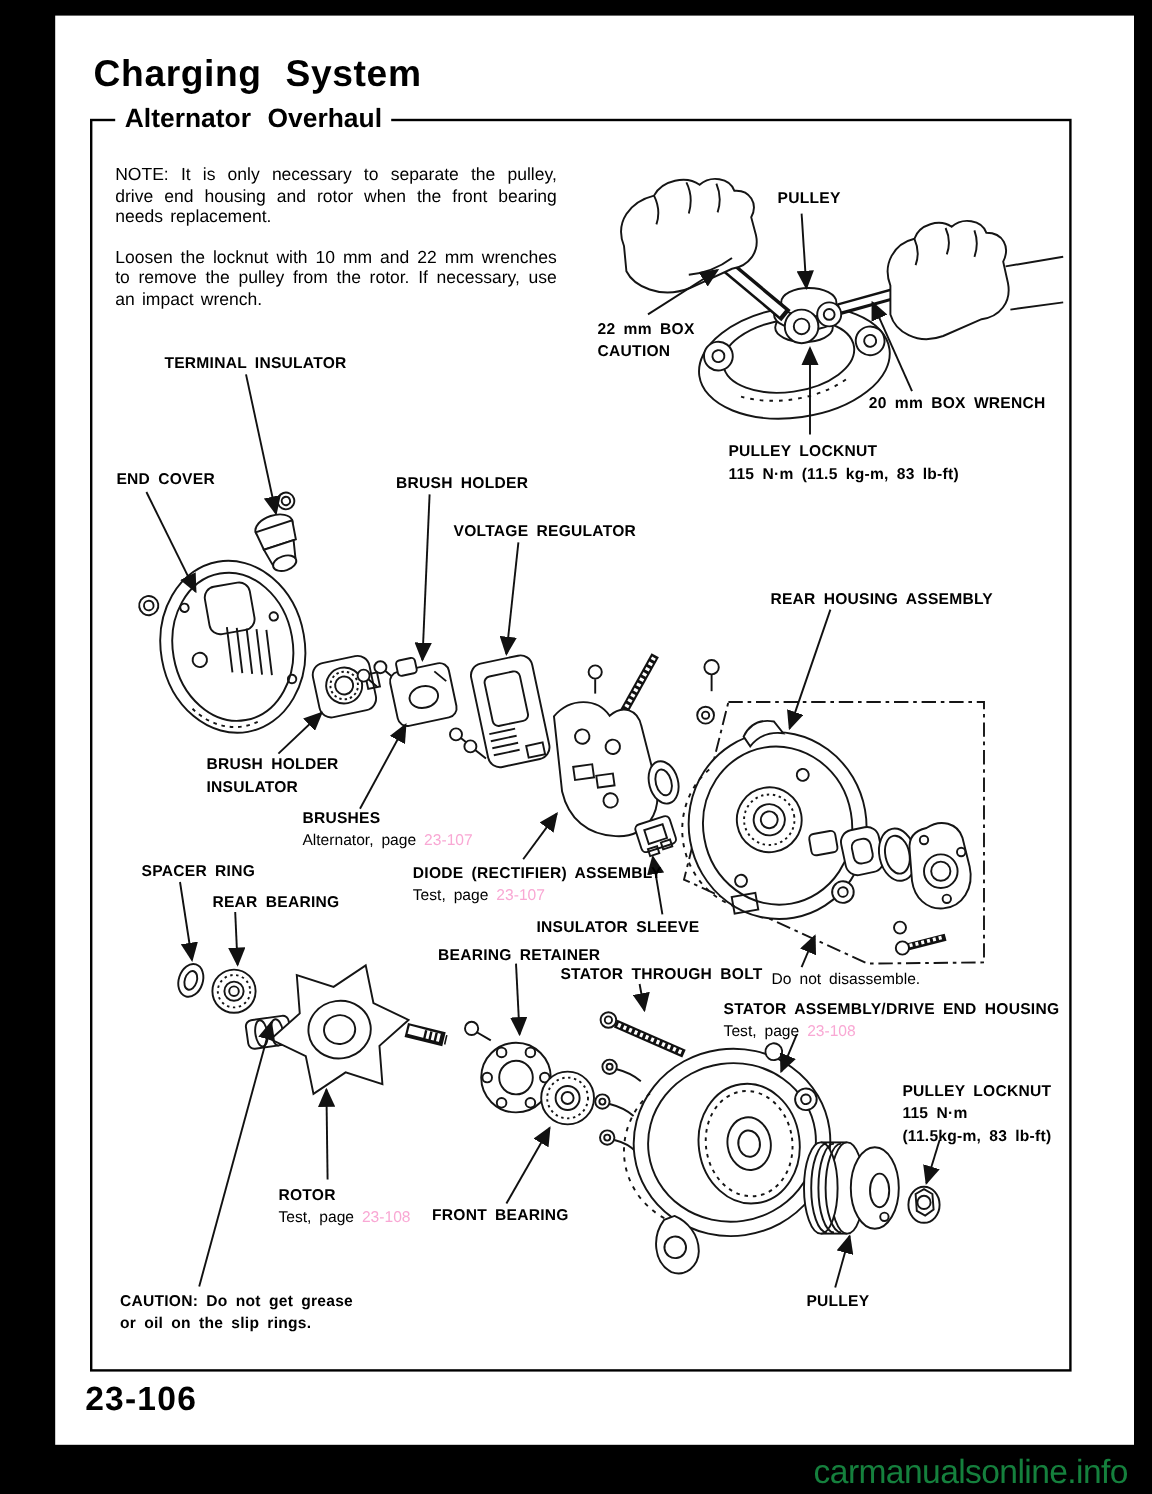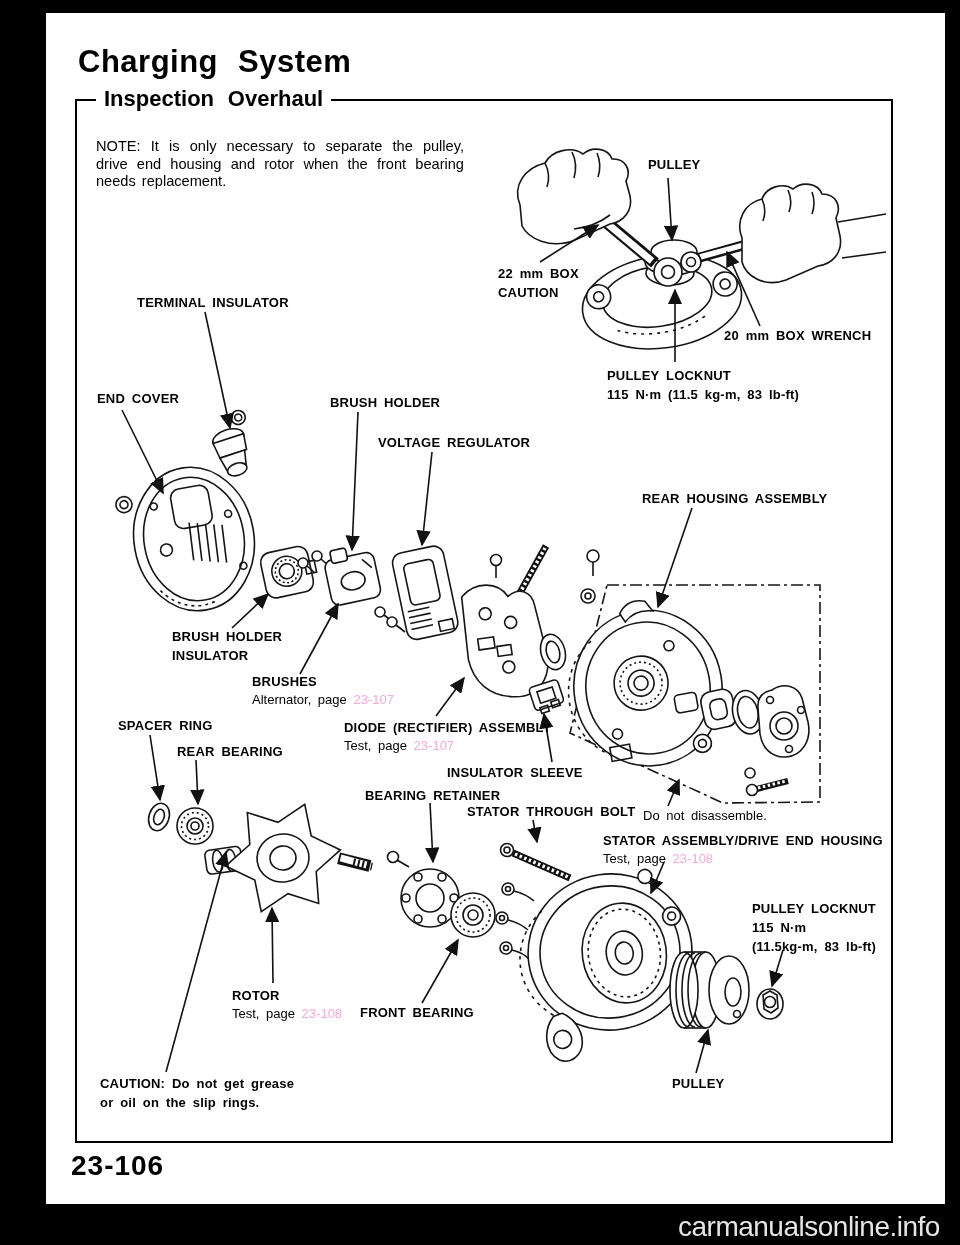--- a/index.html
+++ b/index.html
@@ -9,39 +9,40 @@
   .abs{position:absolute;}
   .title{font-size:31px;font-weight:bold;word-spacing:0.35em;letter-spacing:0.5px;white-space:nowrap;}
   .section{font-size:22px;font-weight:bold;word-spacing:0.35em;white-space:nowrap;background:#fff;padding:0 8px;}
   .diagram-box{position:absolute;left:75px;top:99px;width:818px;height:1044px;border:2px solid #000;box-sizing:border-box;}
   .note{font-size:14.6px;line-height:17.5px;width:368px;text-align:justify;word-spacing:2px;}
   .note p{margin:0 0 16px 0;}
   .lbl{position:absolute;font-size:13px;font-weight:bold;white-space:nowrap;word-spacing:3px;letter-spacing:0.2px;line-height:19px;}
   .ref{position:absolute;font-size:13px;font-weight:normal;white-space:nowrap;word-spacing:3px;line-height:19px;}
   .blue{color:#f9a8d4;cursor:pointer;}
   .pageno{font-size:28px;font-weight:bold;letter-spacing:1px;}
-  .watermark{font-size:28px;color:#e5e5e5;letter-spacing:-0.5px;white-space:nowrap;}
+  .watermark{font-size:28px;color:#15803d;letter-spacing:-0.5px;white-space:nowrap;}
   svg{position:absolute;left:0;top:0;overflow:visible;}
   .ln{stroke:#111;stroke-width:1.6;fill:none;}
   .pt{stroke:#151515;stroke-width:1.6;fill:#fff;}
   .ptn{stroke:#151515;stroke-width:1.6;fill:none;}
 </style>
 </head>
 <body>
 
 <div id="canvas">
   <div class="paper"></div>
 
   <div class="abs title" style="left:78px;top:44px;">Charging System</div>
 
   <div class="diagram-box"></div>
-  <div class="abs section" style="left:96px;top:86px;">Inspection Overhaul</div>
+  <div class="abs section" style="left:96px;top:86px;">Alternator Overhaul</div>
 
   <div class="abs note" style="left:96px;top:138px;">
     <p>NOTE:  It is only necessary to separate the pulley, drive end housing and rotor when the front bearing needs replacement.</p>
+    <p>Loosen the locknut with 10 mm and 22 mm wrenches to remove the pulley from the rotor. If necessary, use an impact wrench.</p>
   </div>
 
   <svg width="960" height="1245" viewBox="0 0 960 1245">
     <defs>
       <marker id="ah" markerWidth="10" markerHeight="9" refX="9" refY="4.5" orient="auto">
         <path d="M0,0 L10,4.5 L0,9 z" fill="#111"></path>
       </marker>
     </defs>
 
     <g>

